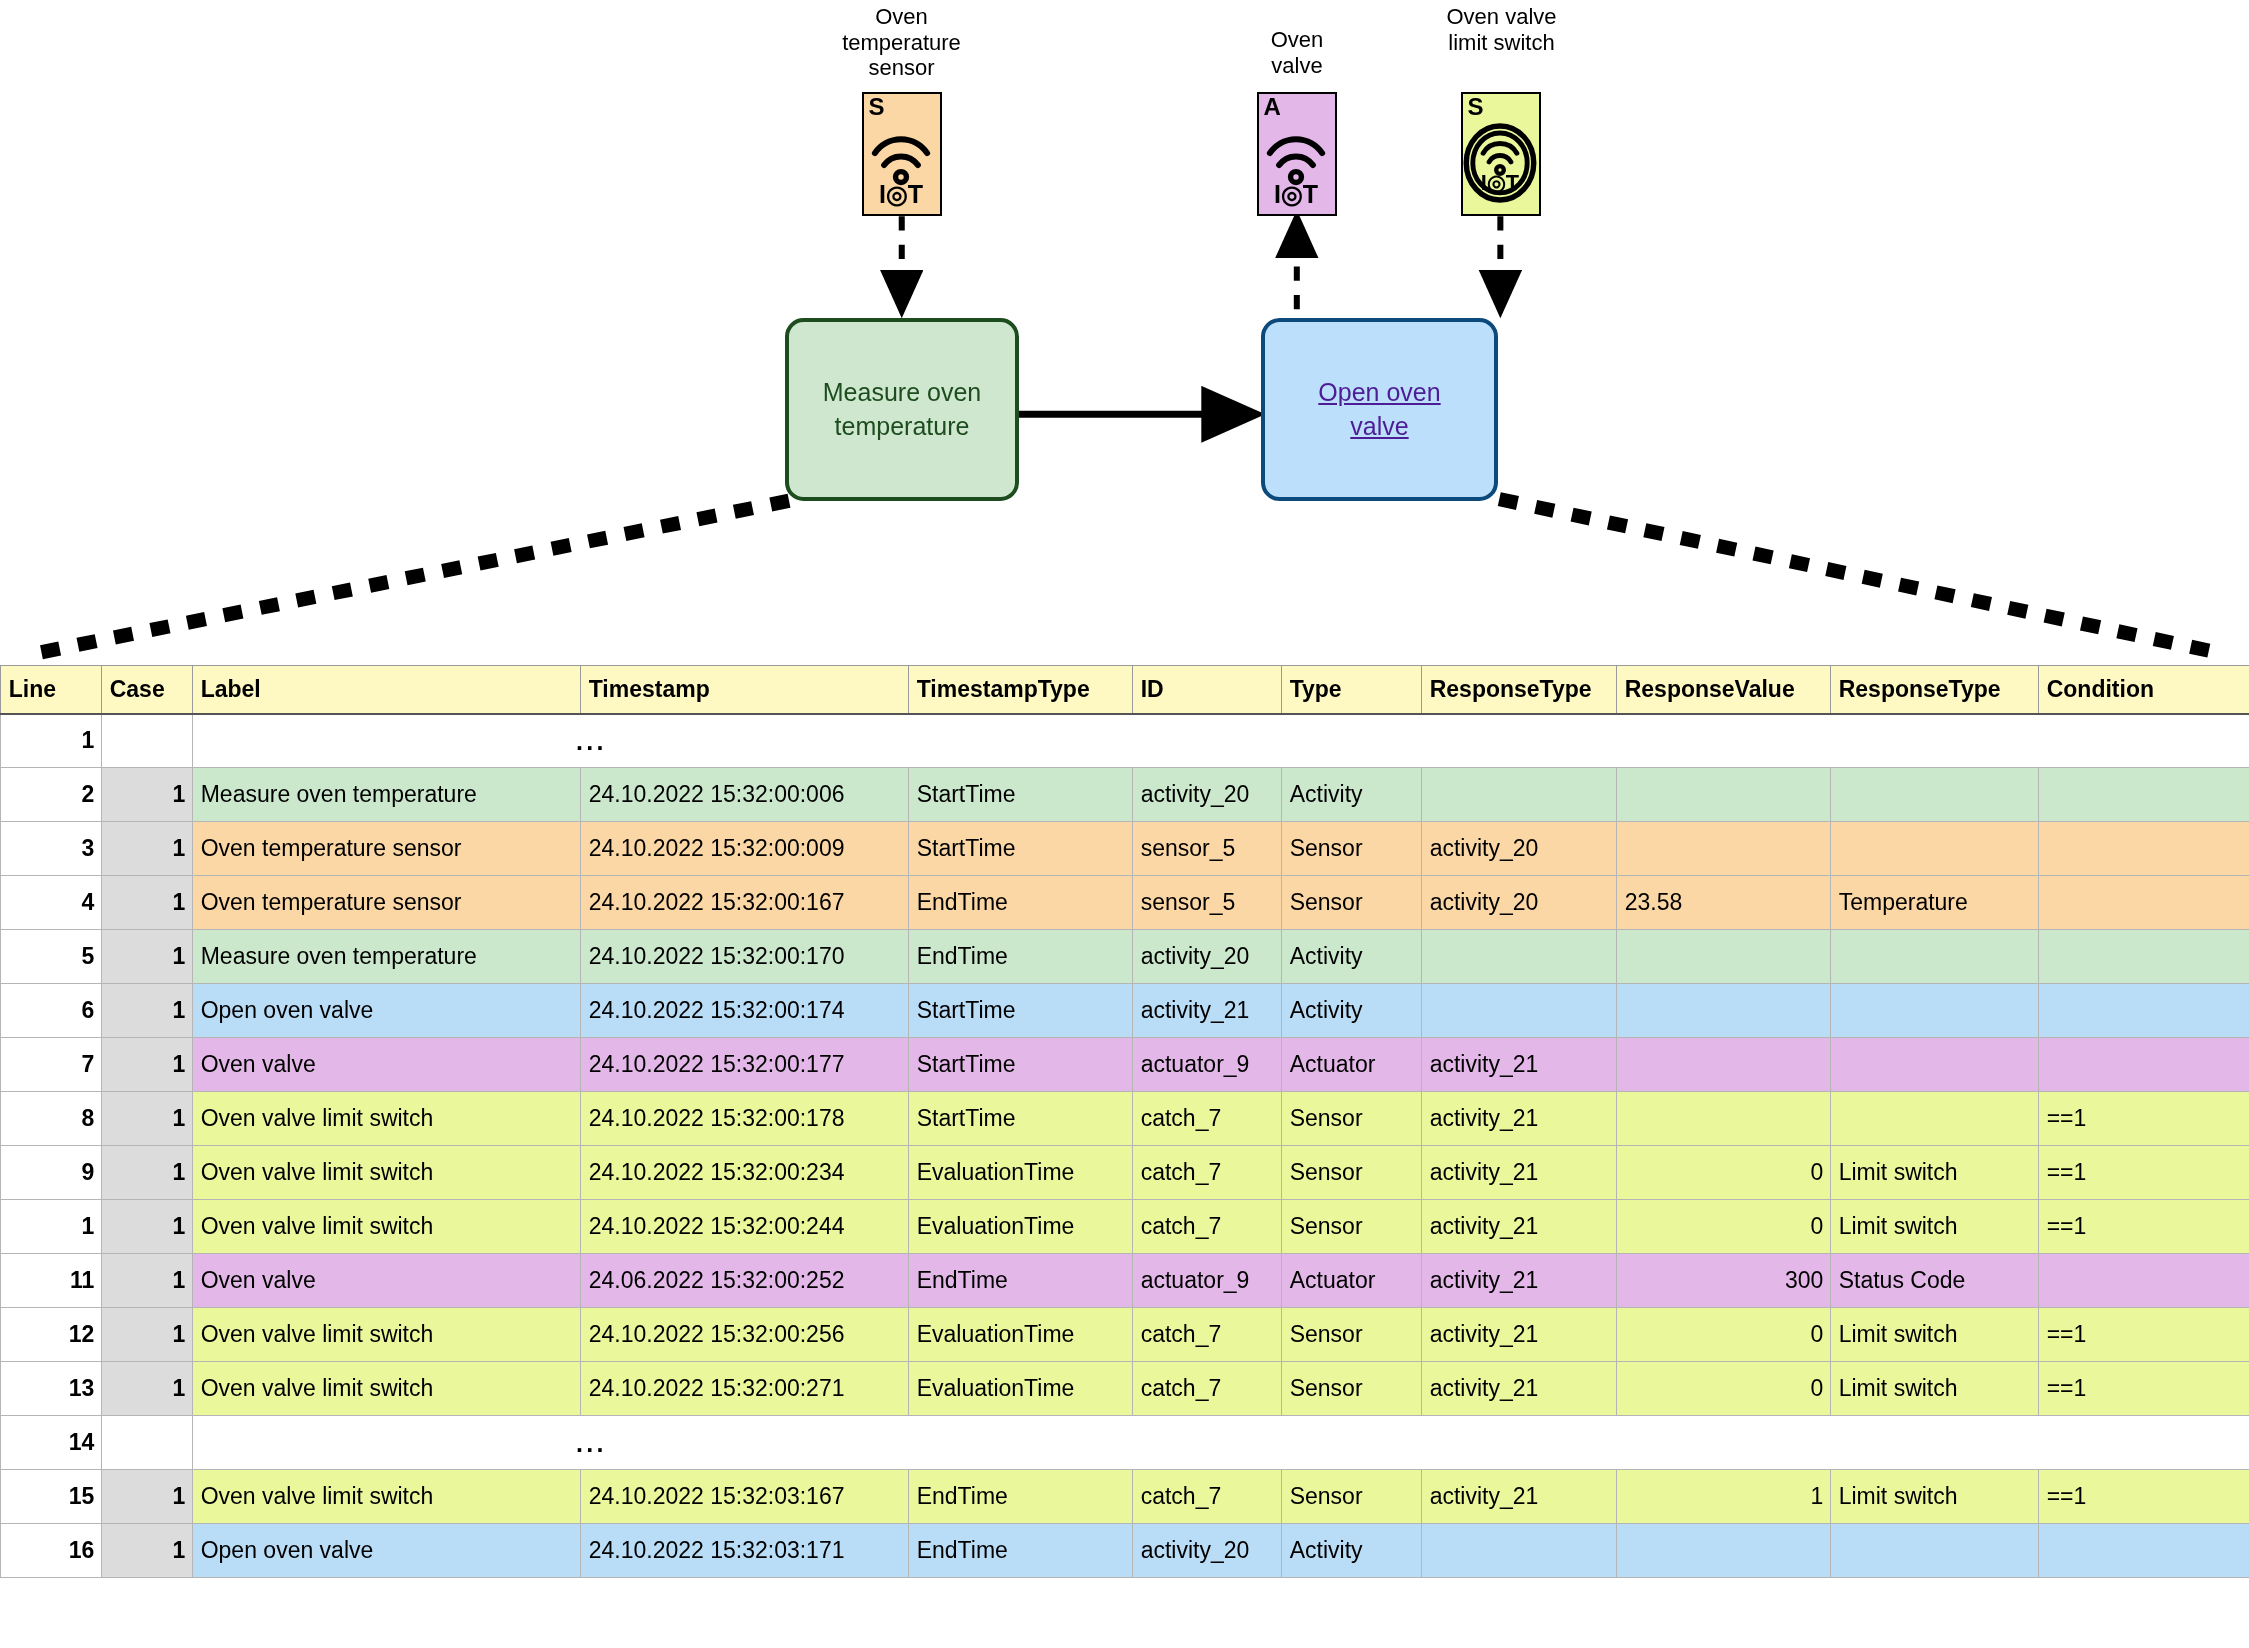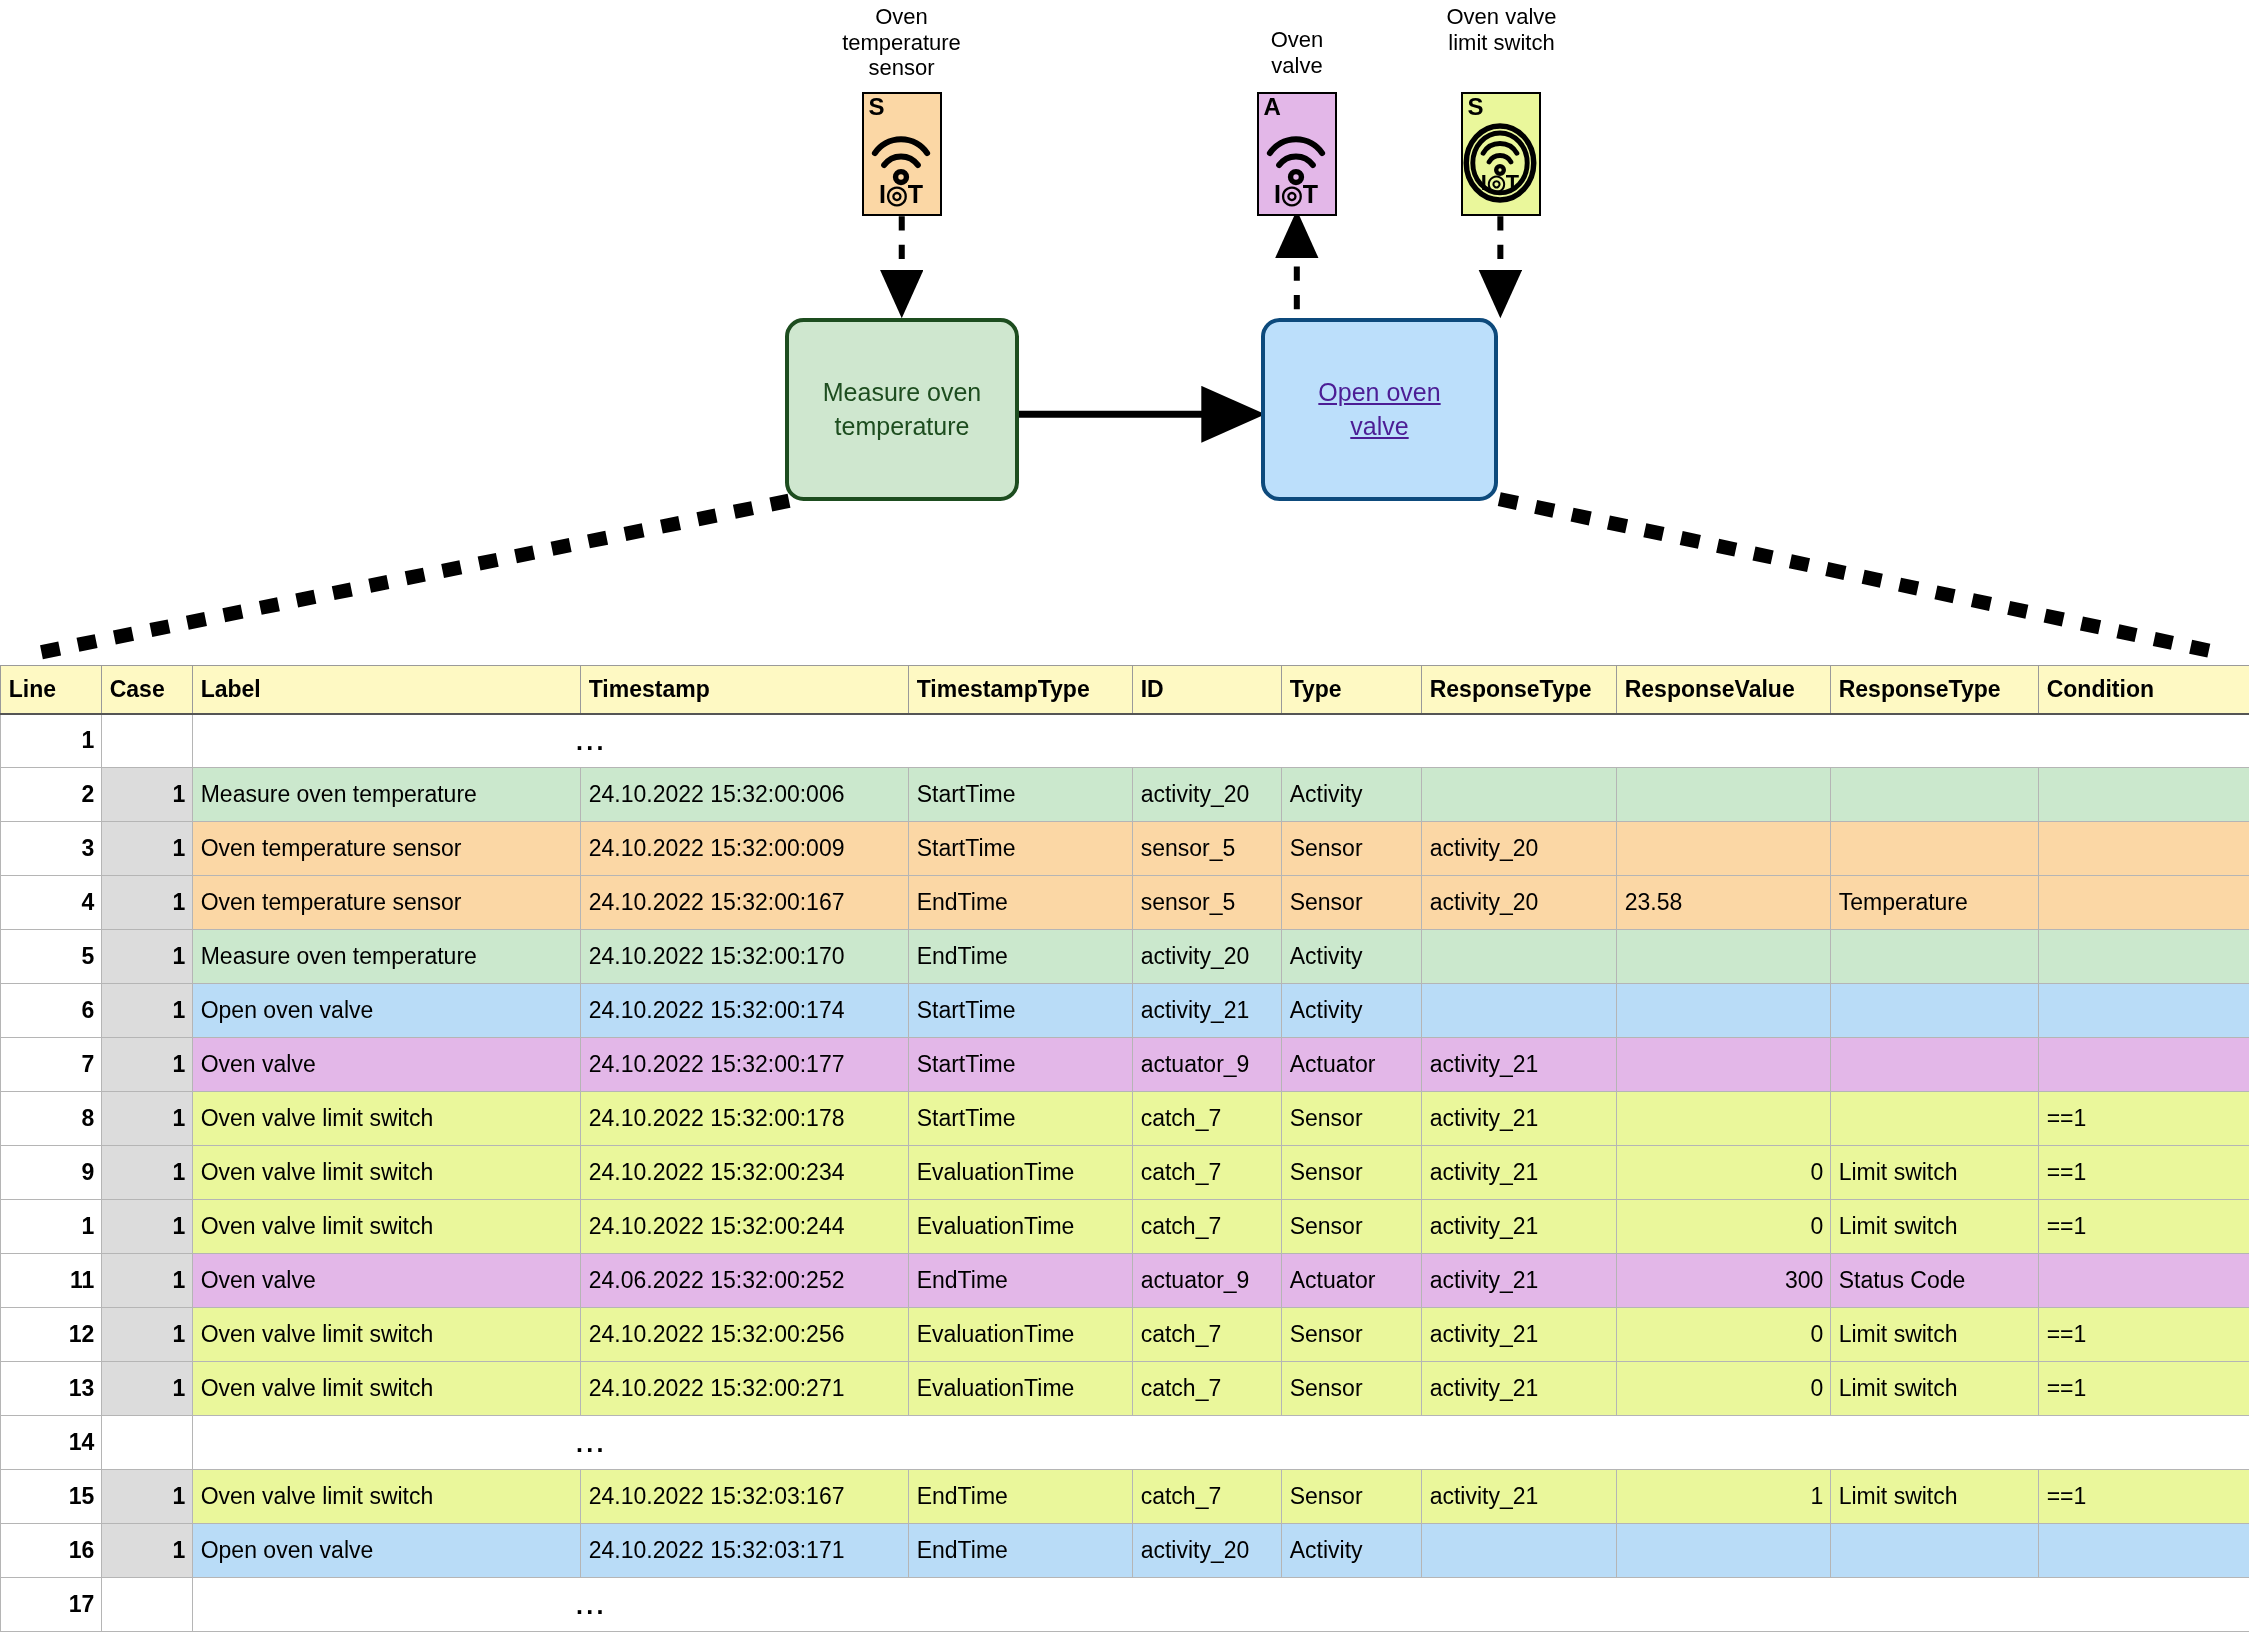--- a/index.html
+++ b/index.html
@@ -370,23 +370,16 @@
           <td class="fill">Open oven valve</td>
           <td class="fill">24.10.2022  15:32:03:171</td>
           <td class="fill">EndTime</td>
           <td class="fill">activity_20</td>
           <td class="fill">Activity</td>
           <td class="fill"></td>
           <td class="fill c-num"></td>
           <td class="fill"></td>
           <td class="fill c-last"></td>
         </tr>
-        <tr class="f-none row-gap">
-          <td class="c-line">17</td>
-          <td class="c-case case-blank"></td>
-          <td colspan="9" class="ellipsis-cell c-last">
-            <span class="ellipsis-dots">...</span>
-          </td>
-        </tr>
       </tbody>
   </table>
 </div>
 
 
 </body></html>

